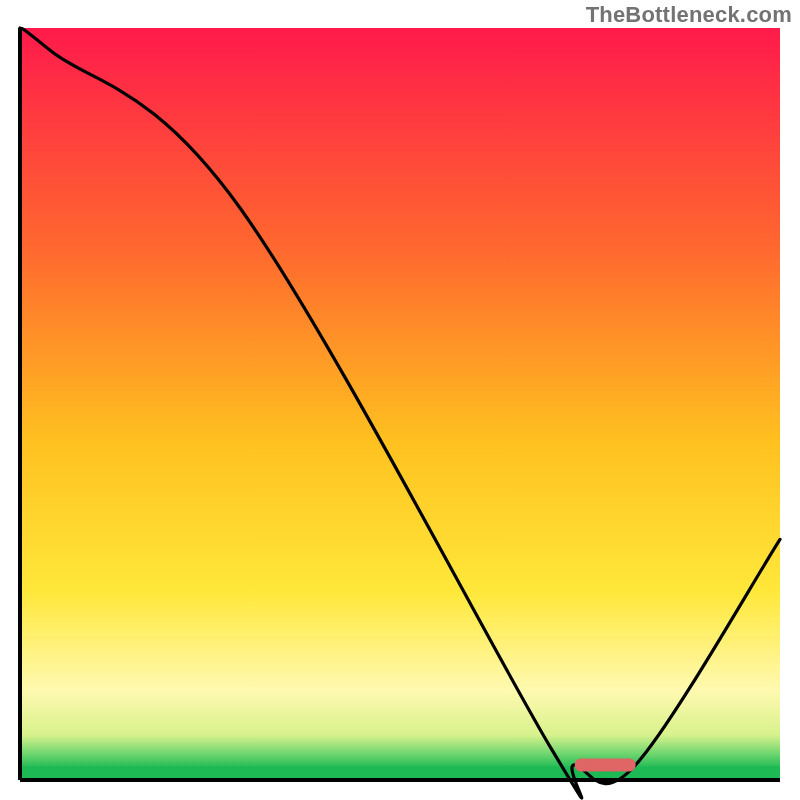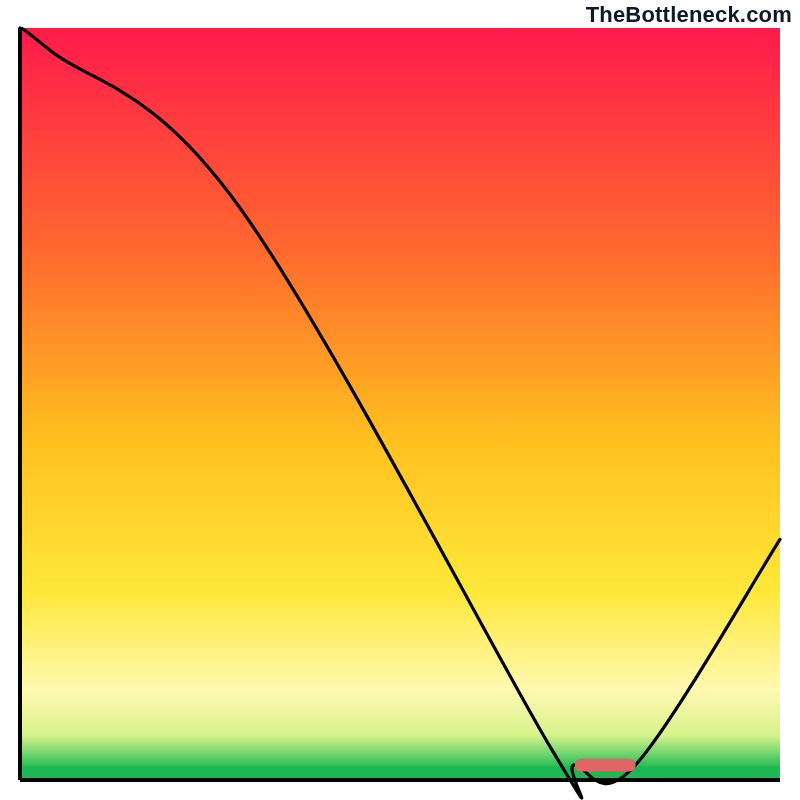--- a/index.html
+++ b/index.html
@@ -14,21 +14,21 @@
     position: relative;
     width: 800px;
     height: 800px;
   }
   .watermark {
     position: absolute;
     top: 2px;
     right: 8px;
     font-size: 22px;
     font-weight: 600;
-    color: #0f172a;
+    color: #737373;
     letter-spacing: 0.2px;
   }
   svg {
     display: block;
   }
 </style>
 </head>
 <body>
 
 <div class="chart-wrap">

